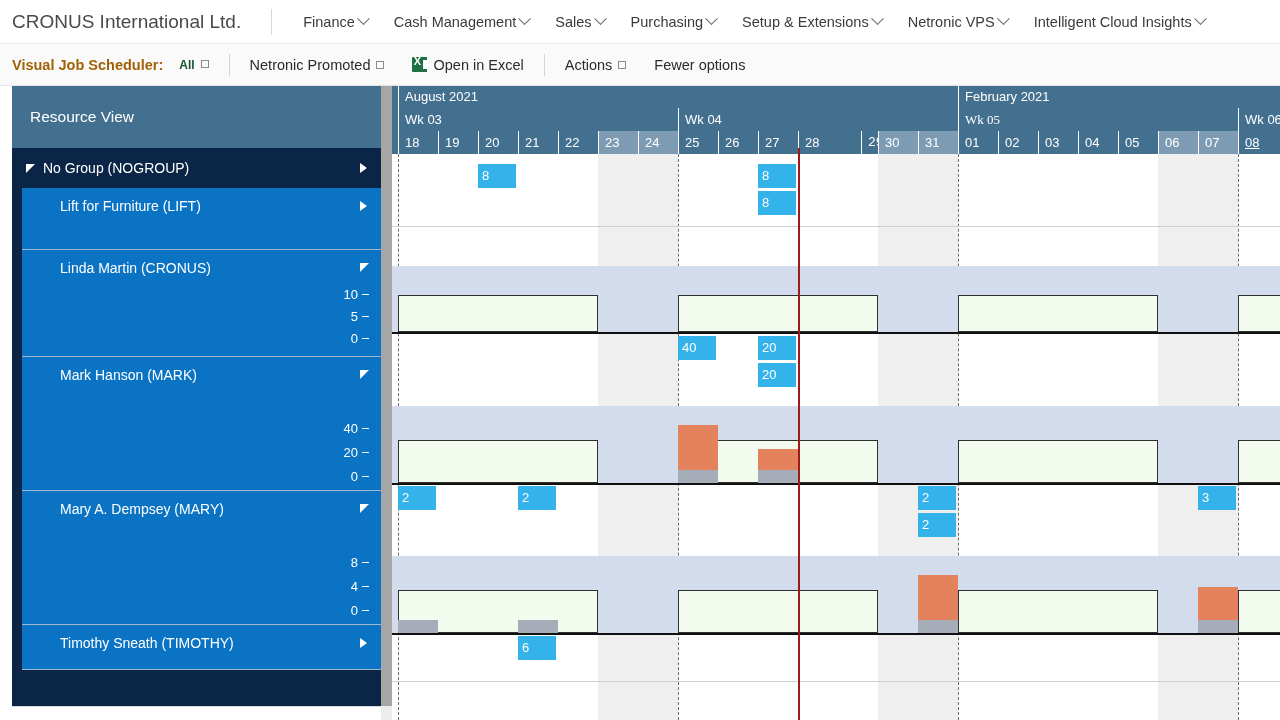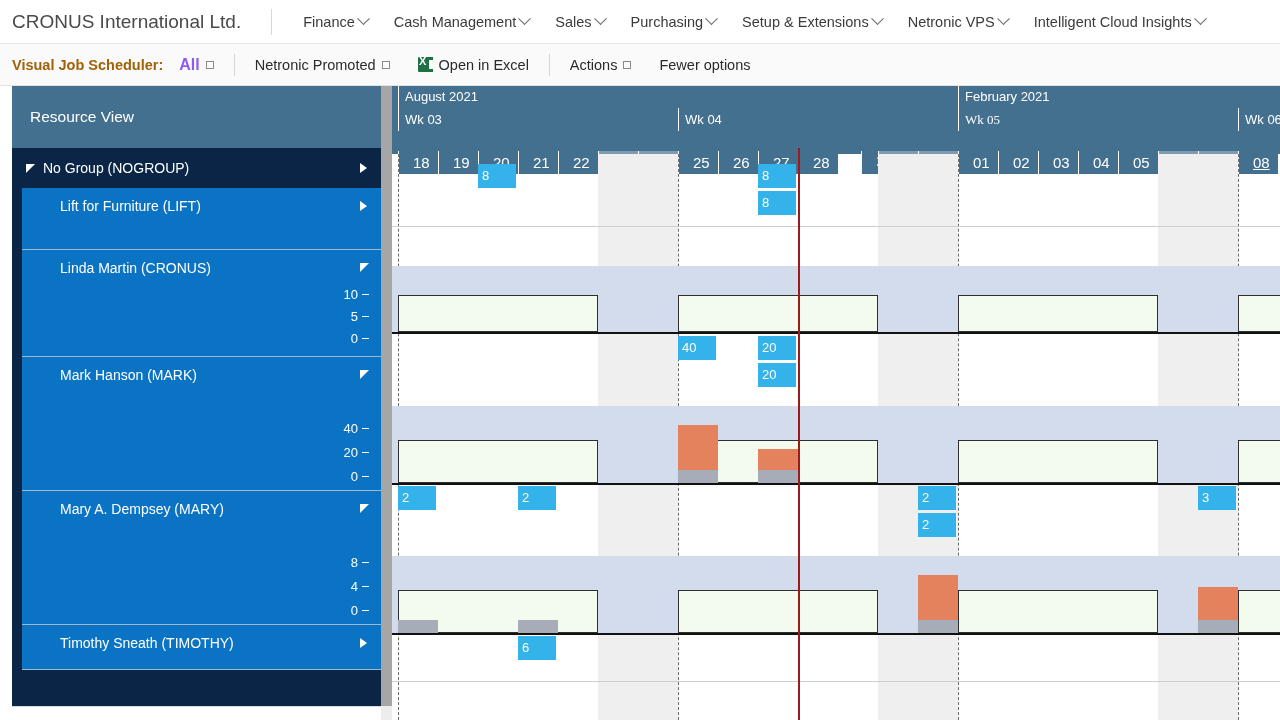--- a/index.html
+++ b/index.html
@@ -38,21 +38,21 @@
   }
 
   
   .actionbar {
     height: 42px; width: 1280px;
     display: flex; align-items: center;
     background: #fafafa; border-bottom: 1px solid #e3e3e3;
     padding-left: 12px;
   }
   .vjs-label { font-size: 14.5px; font-weight: bold; color: #a16207; white-space: nowrap; }
-  .ab-filter { font-size: 16px; color: #8b5cf6; font-weight: bold; margin-left: 16px; white-space: nowrap; }
+  .ab-filter { font-size: 12px; color: #14532d; font-weight: bold; margin-left: 16px; white-space: nowrap; }
   .sq {
     display: inline-block; width: 8px; height: 8px;
     border: 1px solid #8a8a8a; margin-left: 6px; vertical-align: 1px;
   }
   .ab-sep { width: 1px; height: 22px; background: #d5d5d5; margin: 0 20px; }
   .ab-item { font-size: 14.5px; color: #2b2b2b; white-space: nowrap; display: flex; align-items: center; }
   .ab-item.gap { margin-left: 28px; }
   .xl-icon {
     width: 15px; height: 15px; margin-right: 6px; position: relative;
     background: #1f7144; border-radius: 1px; display: inline-block;
@@ -136,23 +136,23 @@
     position: absolute; top: 0; height: 22px; color: #ffffff; font-size: 13px;
     padding-left: 6px; line-height: 22px; white-space: nowrap;
     border-left: 1px solid #ffffff;
   }
   .tl-week {
     position: absolute; top: 22px; height: 23px; color: #ffffff; font-size: 13px;
     padding-left: 6px; line-height: 23px; white-space: nowrap;
     border-left: 1px solid #ffffff;
   }
   .tl-day {
-    position: absolute; top: 45px; height: 23px; color: #ffffff; font-size: 15px;
-    padding-left: 14px; line-height: 23px; white-space: nowrap;
-    border-left: 1px solid #ffffff; background: #44708f; margin-top: 20px;
+    position: absolute; top: 45px; height: 23px; color: #ffffff; font-size: 13px;
+    padding-left: 6px; line-height: 23px; white-space: nowrap;
+    border-left: 1px solid #ffffff; background: #44708f;
   }
   .tl-day.we { background: #7d9cb4; }
 
   .grid { position: absolute; left: 0; top: 68px; width: 888px; height: 566px; }
   .col-we { position: absolute; top: 0; bottom: 0; background: #efefef; }
   .wk-line { position: absolute; top: 0; bottom: 0; width: 0; border-left: 1px dashed #6b6b6b; }
   .today-line { position: absolute; top: 0; bottom: 0; width: 2px; background: #9d1b1b; z-index: 30; }
   .lane-sep { position: absolute; left: 0; width: 888px; height: 1px; background: #cfcfcf; }
 
   .bar {

